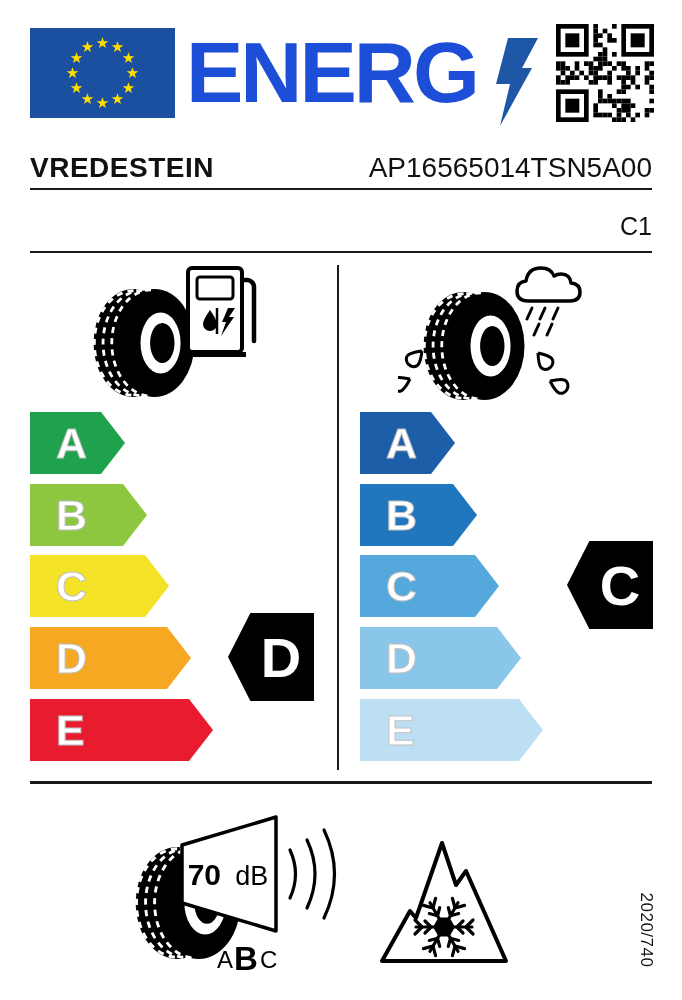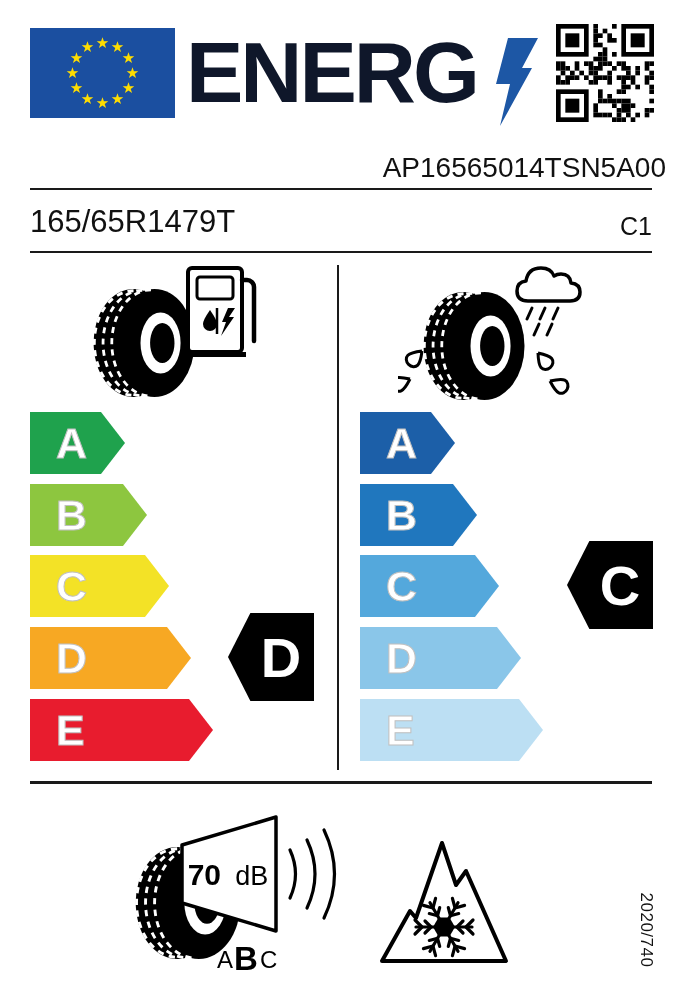--- a/index.html
+++ b/index.html
@@ -6,34 +6,34 @@
   #label{
     position:relative;width:682px;height:1000px;background:#fff;overflow:hidden;
     font-family:"Liberation Sans",sans-serif;color:#111;
   }
   .abs{position:absolute;}
 
   
   #eu-flag{left:30px;top:28px;width:145px;height:90px;}
   #energ-text{
     left:186px;top:22px;width:320px;height:100px;
-    font-size:86px;font-weight:bold;letter-spacing:-3px;color:#0f172a;
+    font-size:86px;font-weight:bold;letter-spacing:-3px;color:#1d4ed8;
     line-height:100px;
   }
   #bolt{left:492px;top:38px;width:52px;height:88px;}
   #qr{left:556px;top:24px;width:98px;height:98px;}
 
   
   .hline{left:30px;width:622px;background:#1a1a1a;}
   #line1{top:188px;height:2px;}
   #line2{top:251px;height:2px;}
   #line3{top:781px;height:3px;}
   #vline{left:337px;top:265px;width:2px;height:505px;background:#1a1a1a;}
   #brand{left:30px;top:152px;font-size:28px;font-weight:bold;letter-spacing:.5px;}
-  #article{right:16px;top:152px;font-size:28px;text-align:right;}
+  #article{right:30px;top:152px;font-size:28px;text-align:right;}
   #tyresize{left:30px;top:204px;font-size:31px;}
   #tyreclass{right:30px;top:212px;font-size:25px;text-align:center;}
 
   
   #fuel-icons{left:88px;top:258px;width:172px;height:150px;}
   #wet-icons{left:398px;top:255px;width:192px;height:152px;}
   #noise-icons{left:130px;top:810px;width:228px;height:172px;}
   #snow-icon{left:378px;top:833px;width:132px;height:135px;}
 
   
@@ -234,23 +234,23 @@
       <rect x="1" y="1" width="5" height="5" fill="#fff"></rect>
       <rect x="2" y="2" width="3" height="3" fill="#000"></rect>
       <rect x="14" y="0" width="7" height="7" fill="#000"></rect>
       <rect x="15" y="1" width="5" height="5" fill="#fff"></rect>
       <rect x="16" y="2" width="3" height="3" fill="#000"></rect>
       <rect x="0" y="14" width="7" height="7" fill="#000"></rect>
       <rect x="1" y="15" width="5" height="5" fill="#fff"></rect>
       <rect x="2" y="16" width="3" height="3" fill="#000"></rect>
     </svg>
 
+  <div id="brand" class="abs">VREDESTEIN</div>
   <div id="article" class="abs">AP16565014TSN5A00</div>
   <div id="line1" class="abs hline"></div>
-  <div id="tyresize" class="abs">165/65R1479T</div>
   <div id="tyreclass" class="abs">C1</div>
   <div id="line2" class="abs hline"></div>
   <div id="vline" class="abs"></div>
 
   <svg id="fuel-icons" class="abs" viewBox="0 0 172 150">
     <use href="#tyre" x="2" y="26" width="108" height="118"></use>
     <g stroke="#000" fill="none" stroke-width="4">
       <rect x="100" y="10" width="54" height="84" rx="4" fill="#fff"></rect>
       <rect x="109" y="19" width="36" height="22" rx="3" stroke-width="3"></rect>
       <path d="M154 22 h5 a7 7 0 0 1 7 7 v54" stroke-width="4.5" stroke-linecap="round"></path>

